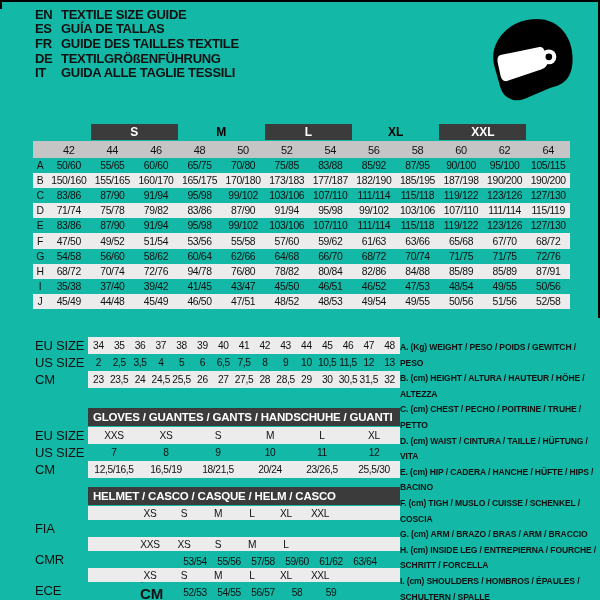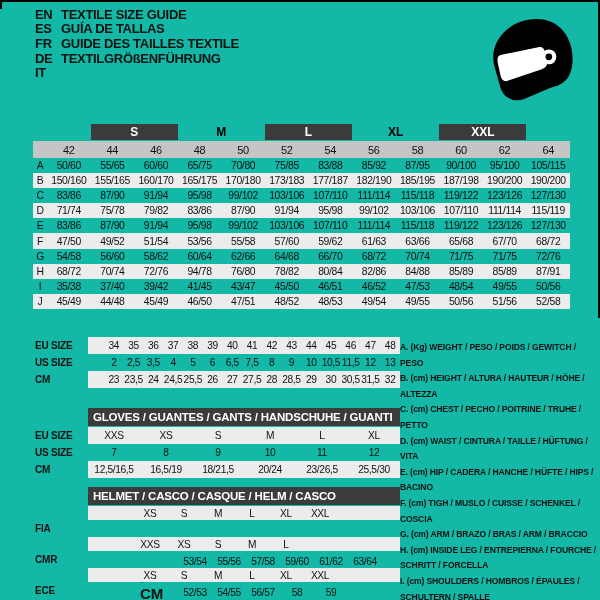--- a/index.html
+++ b/index.html
@@ -37,24 +37,24 @@
   
   .sec{position:absolute;left:33px;width:367px;}
   .sec-shoes{top:337px;}
   .sec-gloves{top:408px;}
   .sec-helmet{top:487px;}
   .sec-head{display:flex;height:18px;margin-bottom:1px;}
   .sec-spacer{width:55px;}
   .sec-title{flex:1;background:#3b3b3b;color:#fff;font-weight:700;font-size:11.5px;
              display:flex;align-items:center;padding-left:5px;letter-spacing:-0.2px;white-space:nowrap;}
   .sec-row{display:flex;height:17px;}
-  .sec-row-label{width:55px;display:flex;align-items:center;font-weight:700;font-size:10px;
+  .sec-row-label{width:55px;display:flex;align-items:center;font-weight:400;font-size:13px;
                  letter-spacing:-0.2px;padding-left:2px;box-sizing:border-box;}
   .sec-cells{flex:1;display:grid;}
-  .cols15{grid-template-columns:repeat(15,1fr);padding-left:16px;}
+  .cols15{grid-template-columns:repeat(15,1fr);}
   .cols6{grid-template-columns:repeat(6,1fr);}
   .sec-cells.gray{background:#ececec;}
   .cell{display:flex;align-items:center;justify-content:center;font-size:10.2px;
         letter-spacing:-0.35px;white-space:nowrap;}
 
   
   .hel-sizes{display:flex;height:14px;}
   .hel-values{display:flex;height:17px;gap:45px;}
   .hel-band{flex:1;display:grid;grid-template-columns:45px repeat(6,34px) 1fr;}
   .hel-band.gray{background:#ececec;}
@@ -87,20 +87,21 @@
       <div class="lang-row">
         <span class="lang-code">FR</span>
         <span class="lang-text">GUIDE DES TAILLES TEXTILE</span>
       </div>
       <div class="lang-row">
         <span class="lang-code">DE</span>
         <span class="lang-text">TEXTILGRÖßENFÜHRUNG</span>
       </div>
       <div class="lang-row">
         <span class="lang-code">IT</span>
+        <span class="lang-text">GUIDA ALLE TAGLIE TESSILI</span>
       </div>
     </div>
 
   <div class="logo">
     <svg viewBox="0 0 100 100" aria-hidden="true">
       <path d="M54 4 C81 4 95 26 95 49 C95 69 87 79 70 82 L40 95 C28 99 17 94 13 82 L6 57 C-1 30 23 4 54 4 Z" fill="#000"></path>
       <path d="M13 45 L56 36 C61 35 63 38 64 43 L66 51 C67 56 65 59 60 61 L22 74 C17 76 14 73 13 68 L10 54 C9 49 10 46 13 45 Z" fill="#fff"></path>
       <circle cx="68" cy="47" r="8.5" fill="#fff"></circle>
       <circle cx="68" cy="47" r="3.8" fill="#000"></circle>
     </svg>

